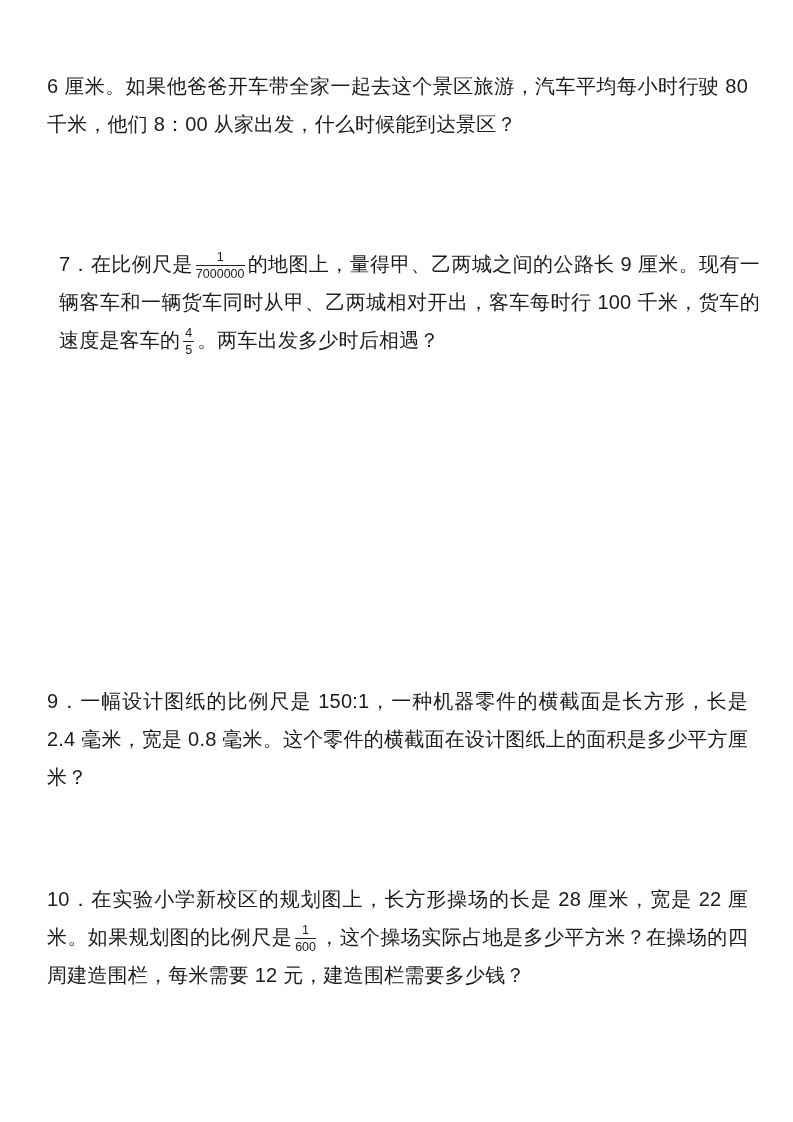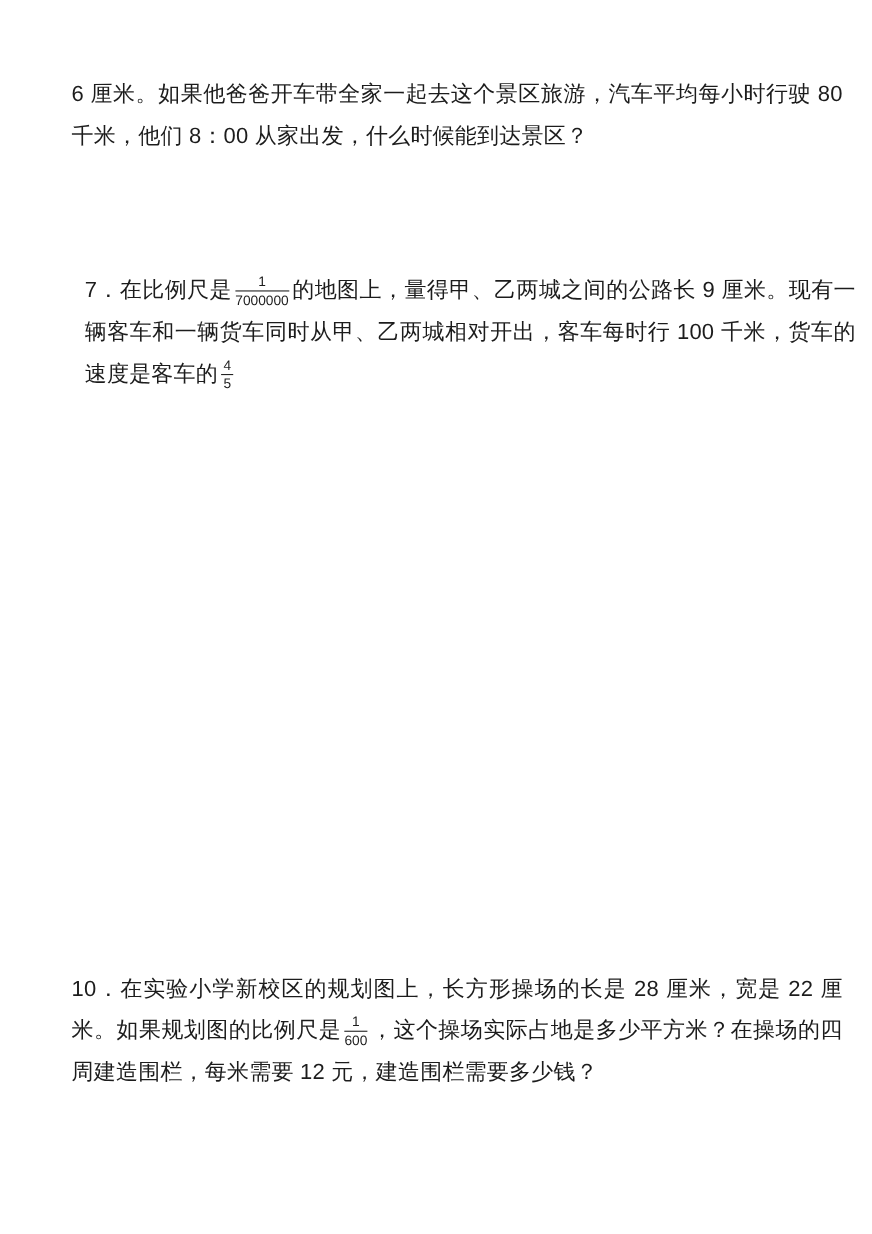--- a/index.html
+++ b/index.html
@@ -11,21 +11,21 @@
     position: relative;
     width: 793px;
     height: 1122px;
     background: #ffffff;
     font-family: "Liberation Sans", "DejaVu Sans", sans-serif;
     color: #1c1c1c;
     overflow: hidden;
   }
   .para {
     position: absolute;
-    left: 65px;
+    left: 47px;
     width: 701px;
     font-size: 20px;
     line-height: 38px;
     text-align: justify;
     letter-spacing: 0.2px;
   }
   .p-cont { top: 47px; }
   .p-7    { top: 225px; margin-left: 12px; }
   .p-8    { top: 451px; }
   .p-9    { top: 662px; }
@@ -54,23 +54,26 @@
 </head>
 <body>
 
 <div class="page">
 
   <p class="para p-cont">
     <span>6 厘米。如果他爸爸开车带全家一起去这个景区旅游，汽车平均每小时行驶 80 千米，他们 8：00 从家出发，什么时候能到达景区？</span>
   </p>
 
   <p class="para p-7">
-    <span>7．</span><span>在比例尺是</span><span class="frac"><span class="num">1</span><span class="den">7000000</span></span><span>的地图上，量得甲、乙两城之间的公路长 9 厘米。现有一辆客车和一辆货车同时从甲、乙两城相对开出，客车每时行 100 千米，货车的速度是客车的</span><span class="frac"><span class="num">4</span><span class="den">5</span></span>
+    <span>7．</span><span>在比例尺是</span><span class="frac"><span class="num">1</span><span class="den">7000000</span></span><span>的地图上，量得甲、乙两城之间的公路长 9 厘米。现有一辆客车和一辆货车同时从甲、乙两城相对开出，客车每时行 100 千米，货车的速度是客车的</span><span class="frac"><span class="num">4</span><span class="den">5</span></span><span>。两车出发多少时后相遇？</span>
   </p>
 
 
+  <p class="para p-9">
+    <span>9．</span><span>一幅设计图纸的比例尺是 150:1，一种机器零件的横截面是长方形，长是 2.4 毫米，宽是 0.8 毫米。这个零件的横截面在设计图纸上的面积是多少平方厘米？</span>
+  </p>
 
   <p class="para p-10">
     <span>10．</span><span>在实验小学新校区的规划图上，长方形操场的长是 28 厘米，宽是 22 厘米。如果规划图的比例尺是</span><span class="frac"><span class="num">1</span><span class="den">600</span></span><span>，这个操场实际占地是多少平方米？在操场的四周建造围栏，每米需要 12 元，建造围栏需要多少钱？</span>
   </p>
 
 
 </div>
 
 </body></html>

